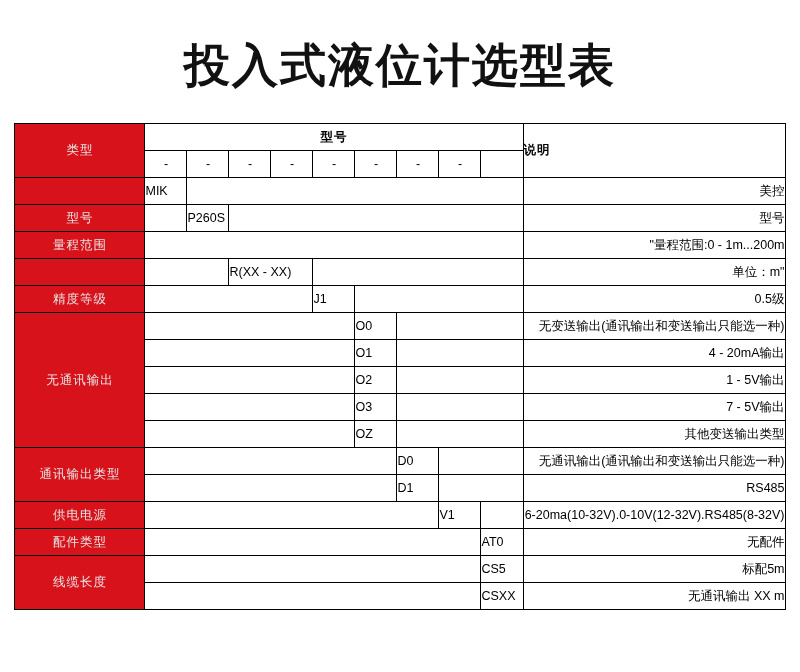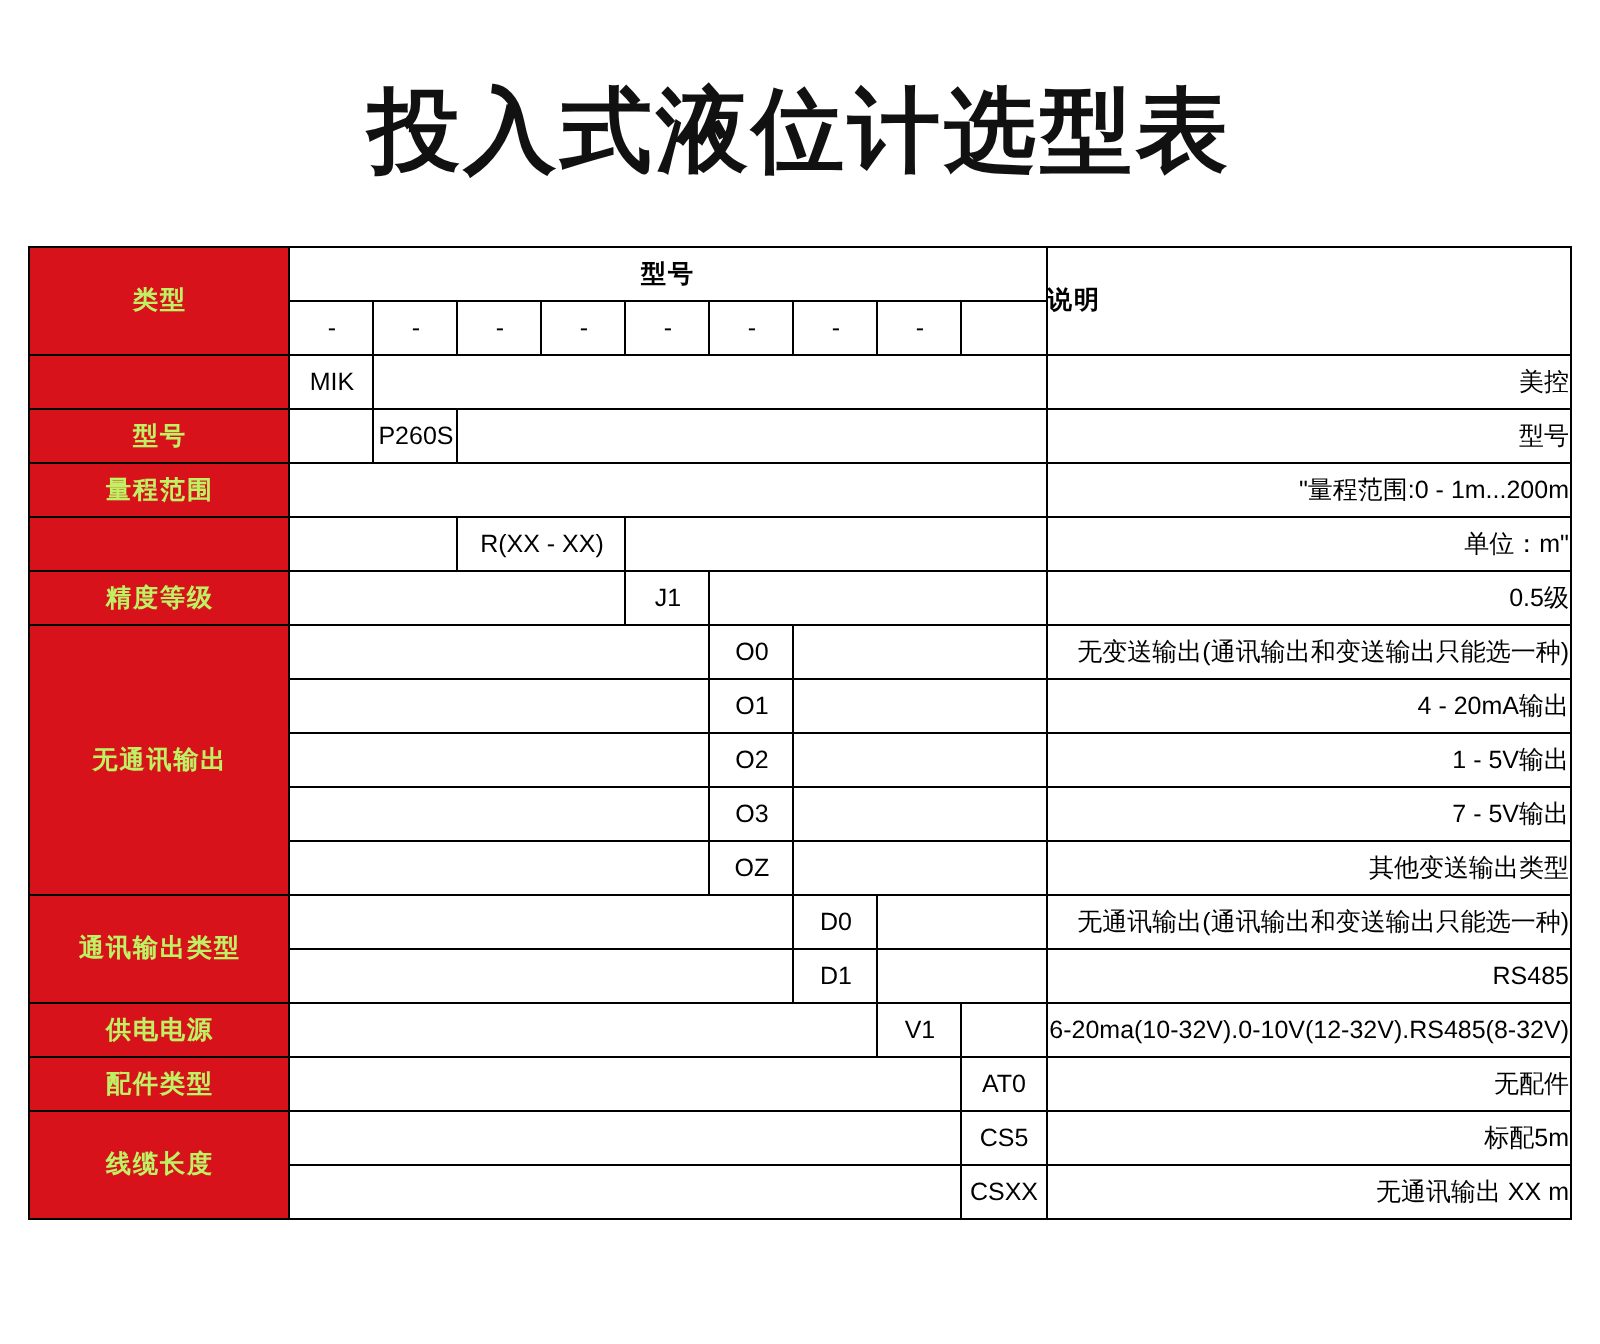--- a/index.html
+++ b/index.html
@@ -40,22 +40,22 @@
   }
   table.sel td {
     border: 1px solid #000;
     padding: 0;
     font-size: 12.5px;
     height: 26px;
     vertical-align: middle;
   }
   td.cat {
     background: #d8121a;
-    color: #bef264;
-    font-weight: bold;
+    color: #e5e5e5;
+    font-weight: normal;
     font-size: 14px;
     text-align: center;
     vertical-align: middle;
     letter-spacing: 1px;
   }
   td.modelhdr {
     text-align: center;
     font-weight: bold;
     font-size: 14px;
     letter-spacing: 1px;
@@ -65,21 +65,20 @@
     font-weight: bold;
     font-size: 14px;
     letter-spacing: 1px;
   }
   td.dash {
     text-align: center;
     font-size: 13px;
     color: #000;
   }
   td.code {
-    text-align: center;
     font-size: 12.5px;
     white-space: nowrap;
   }
   td.desc {
     text-align: right;
     padding-left: 7px;
     font-size: 12.5px;
     white-space: nowrap;
   }
   td.blank {

